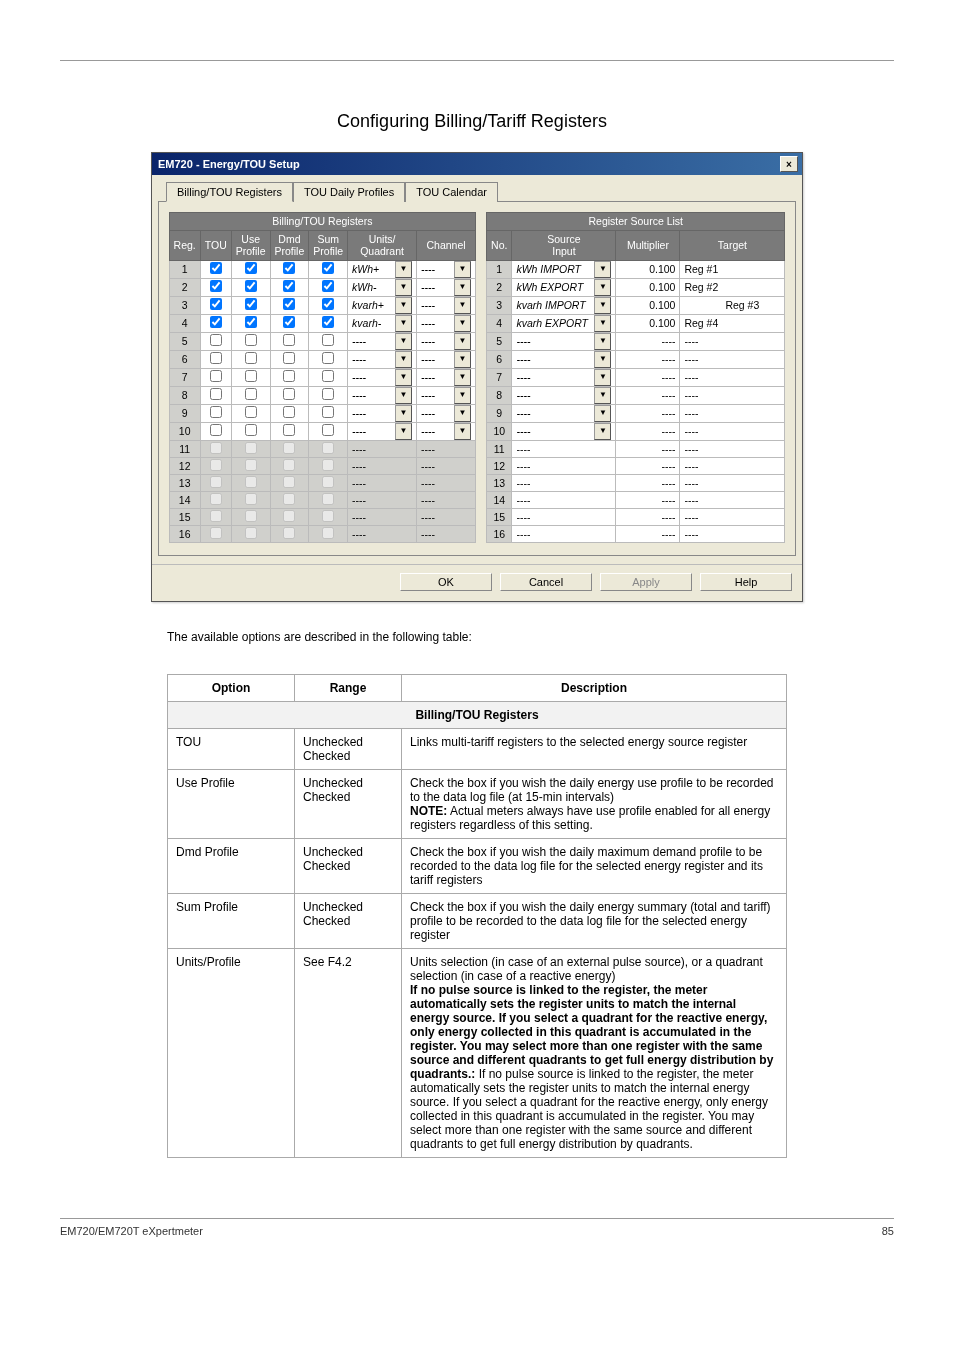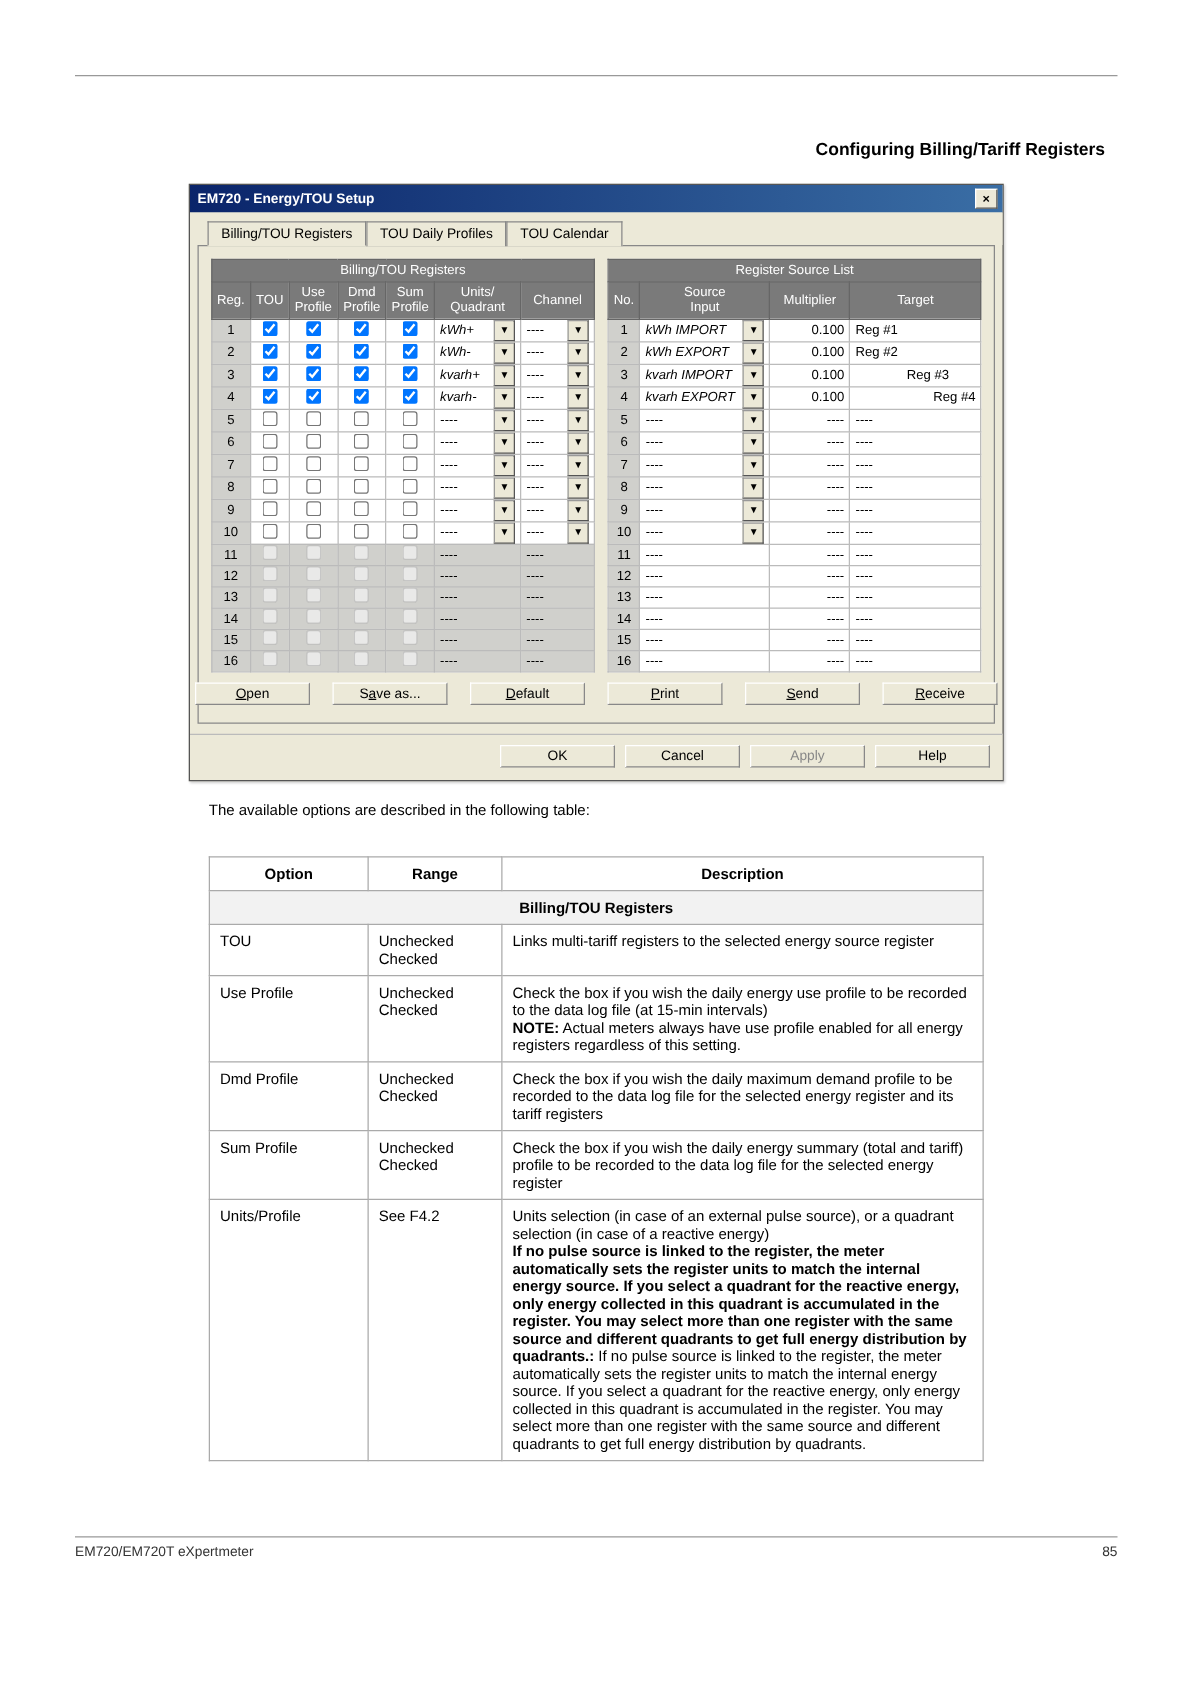--- a/index.html
+++ b/index.html
@@ -14,30 +14,30 @@
     width: 954px;
     padding: 40px 60px 40px 60px;
     box-sizing: border-box;
   }
   .topline {
     border-bottom: 1px solid #999;
     margin-bottom: 50px;
     height: 20px;
   }
   .section-heading {
-    font-size: 14px;
-    font-weight: bold;
-    text-align: right;
+    font-size: 18px;
+    font-weight: normal;
+    text-align: center;
     margin: 0 0 20px 0;
     padding-right: 10px;
   }
   
   .dialog {
     width: 650px;
-    margin: 0 auto 16px auto;
+    margin: 0 auto 28px auto;
     border: 1px solid #555;
     background: #ece9d8;
     font-size: 11px;
     box-shadow: 1px 1px 2px rgba(0,0,0,0.2);
   }
   .titlebar {
     background: linear-gradient(to right, #0a246a, #3a6ea5);
     color: #ffffff;
     display: flex;
     align-items: center;
@@ -546,21 +546,21 @@
               </tr>
               <tr>
                 <td class="bg-gray">4</td>
                 <td class="txt-left" style="min-width: 95px;">
                   <div class="select-cell">
                     <span>kvarh EXPORT</span>
                     <span class="dd-arrow">▼</span>
                   </div>
                 </td>
                 <td class="txt-right" style="min-width: 55px;">0.100</td>
-                <td class="txt-left" style="min-width: 55px; text-align: right;">Reg #4</td>
+                <td class="txt-left" style="min-width: 55px;">Reg #4</td>
               </tr>
               <tr>
                 <td class="bg-gray">5</td>
                 <td class="txt-left" style="min-width: 95px;">
                   <div class="select-cell">
                     <span>----</span>
                     <span class="dd-arrow">▼</span>
                   </div>
                 </td>
                 <td class="txt-right" style="min-width: 55px;">----</td>
@@ -654,28 +654,20 @@
               <tr>
                 <td class="bg-gray">16</td>
                 <td class="txt-left" style="min-width: 95px;">----</td>
                 <td class="txt-right" style="min-width: 55px;">----</td>
                 <td class="txt-left" style="min-width: 55px;">----</td>
               </tr>
             </tbody>
         </table>
       </div>
 
-      <div class="button-row">
-        <div class="btn"><u>O</u><span></span>pen</div>
-        <div class="btn">S<u>a</u>ve as...</div>
-        <div class="btn"><u>D</u>efault</div>
-        <div class="btn"><u>P</u>rint</div>
-        <div class="btn"><u>S</u>end</div>
-        <div class="btn"><u>R</u>eceive</div>
-      </div>
     </div>
 
     <div class="bottom-buttons">
       <div class="btn">OK</div>
       <div class="btn">Cancel</div>
       <div class="btn disabled">Apply</div>
       <div class="btn">Help</div>
     </div>
   </div>
 

